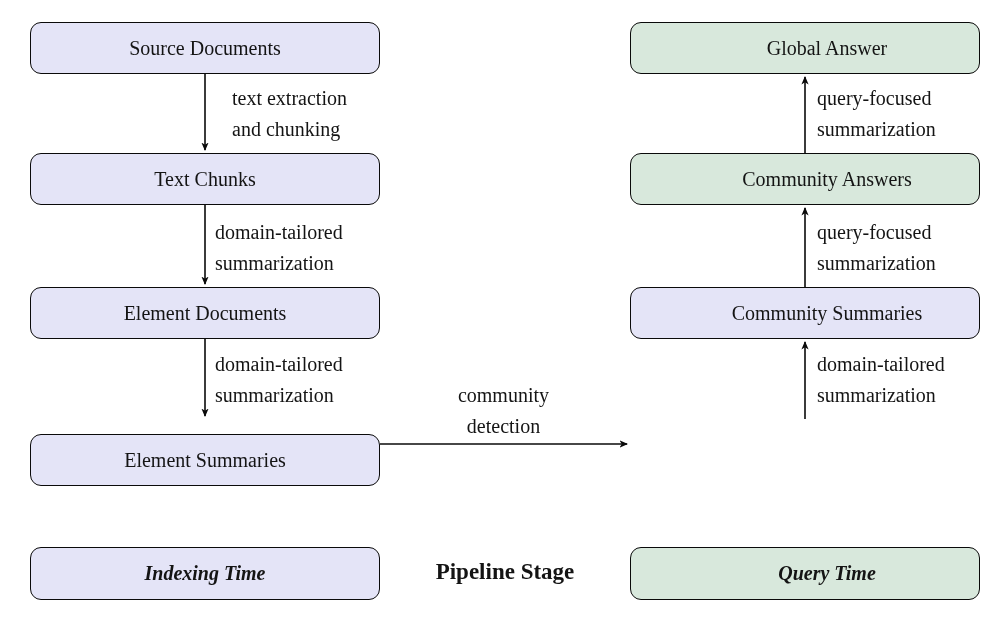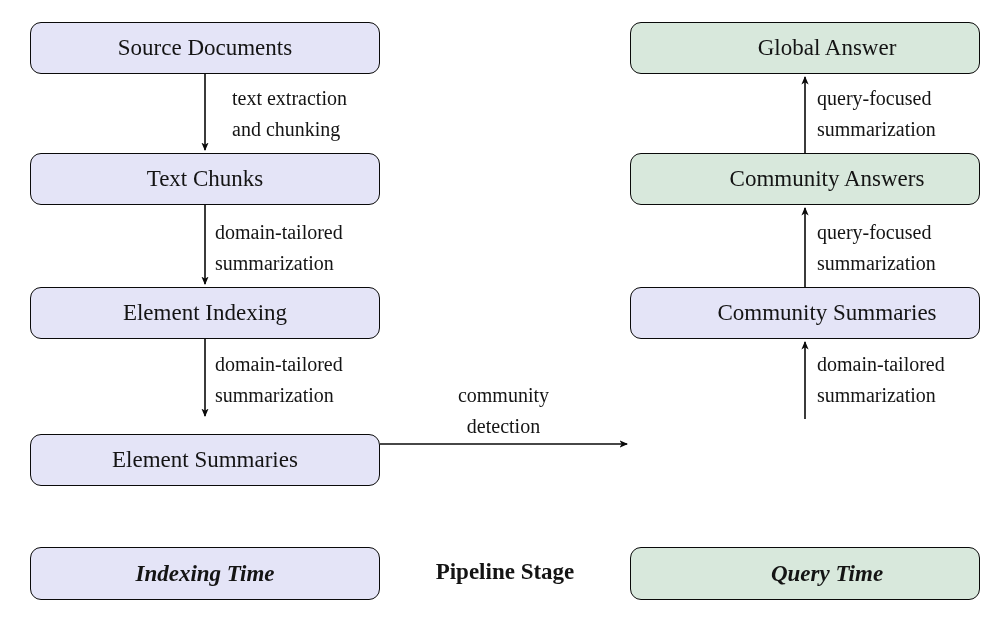--- a/index.html
+++ b/index.html
@@ -21,21 +21,21 @@
   }
   .node {
     position: absolute;
     width: 350px;
     height: 52px;
     border: 1.6px solid var(--border-color);
     border-radius: 11px;
     display: flex;
     align-items: center;
     justify-content: center;
-    font-size: 23px;
+    font-size: 20px;
     color: var(--text-color);
   }
   .node.indexing { background: var(--indexing-fill); }
   .node.query    { background: var(--query-fill); }
   .node.legend-box { height: 53px; font-style: italic; font-weight: bold; }
   .col-left  { left: 30px; }
   .col-right { left: 630px; padding-left: 44px; }
   .row-1 { top: 22px; }
   .row-2 { top: 153px; }
   .row-3 { top: 287px; }
@@ -91,21 +91,21 @@
     <line x1="805" y1="153" x2="805" y2="77" marker-end="url(#arrowhead)"></line>
   </svg>
 
   <div class="node indexing col-left row-1">
     <span>Source Documents</span>
   </div>
   <div class="node indexing col-left row-2">
     <span>Text Chunks</span>
   </div>
   <div class="node indexing col-left row-3">
-    <span>Element Indexing</span>
+    <span>Element Documents</span>
   </div>
   <div class="node indexing col-left row-4">
     <span>Element Summaries</span>
   </div>
 
   <div class="node query col-right row-1">
     <span>Global Answer</span>
   </div>
   <div class="node query col-right row-2">
     <span>Community Answers</span>

